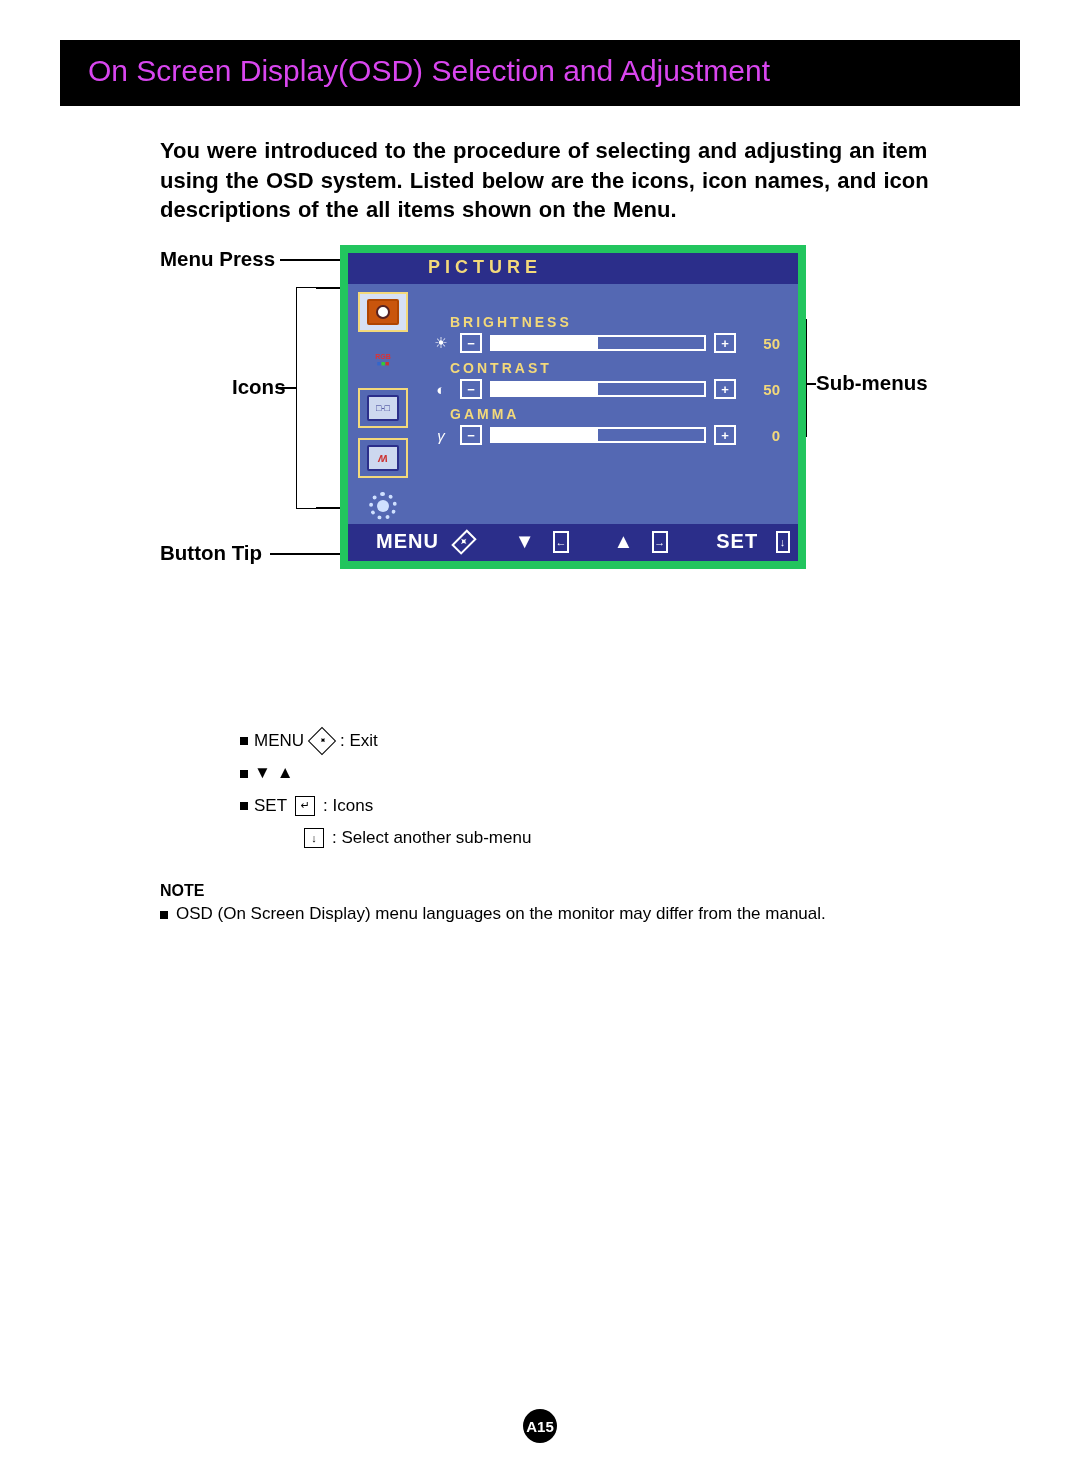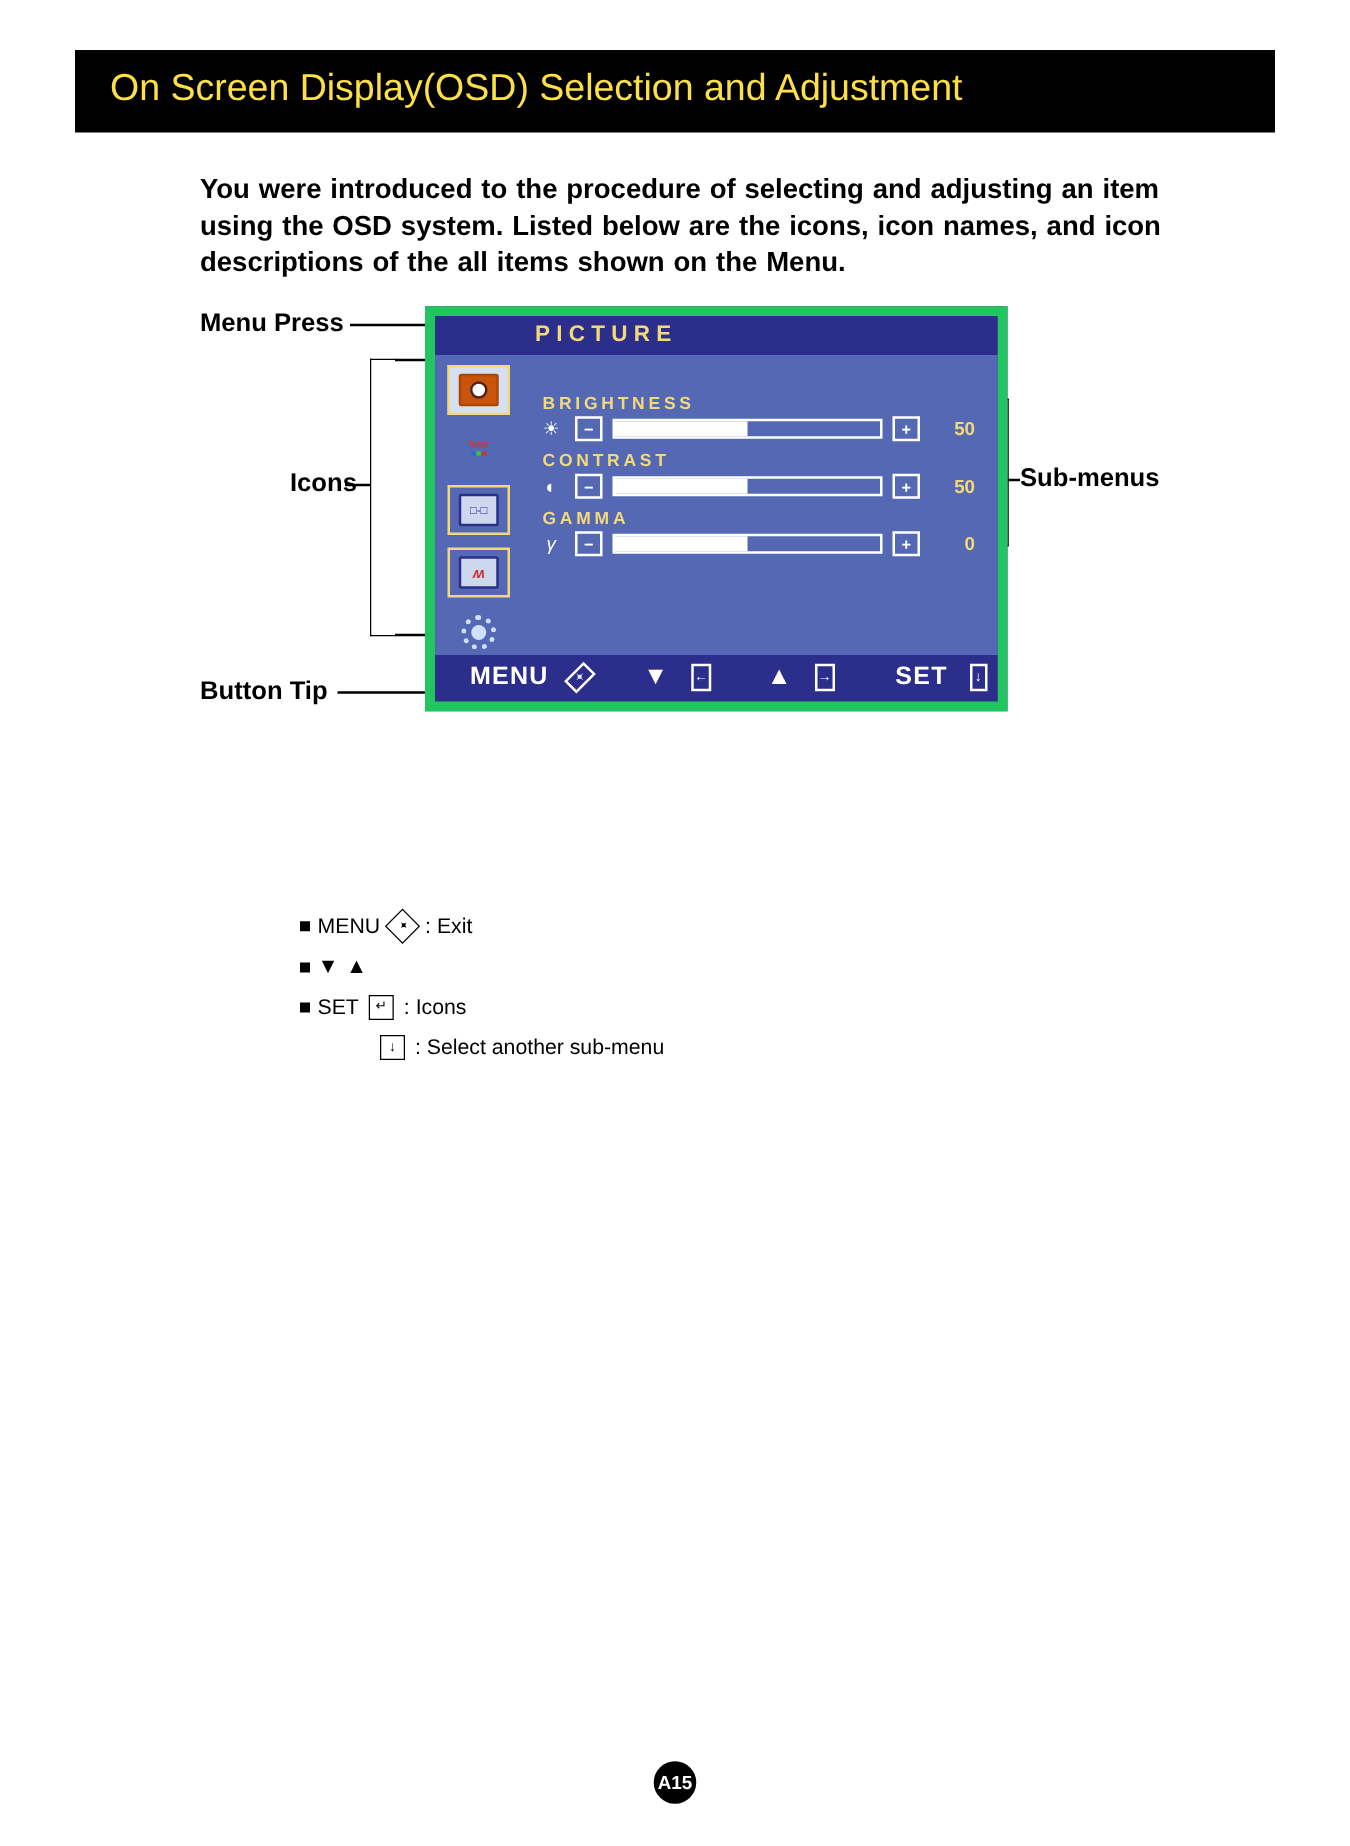--- a/index.html
+++ b/index.html
@@ -1,17 +1,17 @@
 <!DOCTYPE html>
 <html><head>
 <meta charset="utf-8">
 <style>
   body { margin:0; padding:0; background:#fff; font-family: Arial, Helvetica, sans-serif; color:#000; }
   .page { width:1080px; height:1477px; margin:0 auto; position:relative; box-sizing:border-box; padding:40px 60px; }
-  .title-bar { background:#000; color:#fde047; padding:14px 28px 18px 28px; font-size:30px; font-weight:400; }
+  .title-bar { background:#000; color:#d946ef; padding:14px 28px 18px 28px; font-size:30px; font-weight:400; }
   .intro { margin:30px 0 0 100px; width:780px; font-size:22px; font-weight:bold; line-height:1.35; word-spacing:1px; }
   .press { margin:22px 0 0 100px; width:780px; font-size:20.5px; font-weight:bold; }
 
   .diagram-wrap { position:relative; margin:20px 0 0 100px; height:450px; }
 
   .label { position:absolute; font-weight:bold; font-size:20.5px; color:#000; }
   .connector-h { position:absolute; background:#000; height:1.5px; }
   .connector-bracket-l { position:absolute; border:1.5px solid #000; border-right:none; }
   .connector-bracket-r { position:absolute; border:1.5px solid #000; border-left:none; }
 
@@ -23,21 +23,21 @@
   .osd-ic { width:46px; height:40px; border:2px solid #f3d97a; background:#5468b3; display:flex; align-items:center; justify-content:center; position:relative;}
   .osd-ic.selected { background:#d6e0f5; }
   .osd-ic.noborder { border:none; }
   .osd-ic-inner { width:28px; height:22px; border:2px solid #2b2e8a; border-radius:2px; display:flex; align-items:center; justify-content:center; font-size:12px; color:#2b2e8a; background:#cdd8ef;}
   .osd-ic-gear { width:28px; height:28px; position:relative; }
   .osd-ic-gear::before { content:""; position:absolute; inset:0; border:4px dotted #cfe0ff; border-radius:50%; }
   .osd-ic-gear::after { content:""; position:absolute; left:8px; top:8px; width:12px; height:12px; background:#cfe0ff; border-radius:50%; }
   .rgb-badge { font-size:7px; font-weight:bold; text-align:center; color:#d33; line-height:1; }
 
   .osd-settings { flex:1; padding:24px 18px 0 12px; }
-  .setting-title { color:#f3d97a; letter-spacing:3px; font-weight:bold; font-size:14px; margin:6px 0 2px 4px; }
+  .setting-title { color:#f3d97a; letter-spacing:3px; font-weight:bold; font-size:14px; margin:6px 0 2px 20px; }
   .slider-row { display:flex; align-items:center; gap:8px; height:22px; }
   .slider-icon { width:22px; text-align:center; color:#fff; font-size:15px; }
   .pm-box { width:18px; height:16px; border:2px solid #fff; color:#fff; font-size:13px; font-weight:bold; display:flex; align-items:center; justify-content:center; line-height:1;}
   .bar-track { flex:1; height:12px; border:2px solid #fff; position:relative; background:transparent;}
   .bar-fill { position:absolute; top:0; bottom:0; left:0; background:#fff;}
   .bar-half { width:50%; } .bar-zero { width:50%; }
   .slider-val { width:36px; text-align:right; color:#f3d97a; font-weight:bold; font-size:15px; }
 
   .osd-footer { background:#2b2e8a; color:#fff; font-weight:bold; font-size:20px; letter-spacing:1px; padding:6px 8px 8px 28px; display:flex; align-items:center; gap:18px;}
   .osd-footer .lbl { color:#fff; }
@@ -181,15 +181,22 @@
       <span>SET</span>
       <span class="box-sym-b">↵</span>
       <span>: Icons</span>
     </div>
     <div class="tip-row" style="margin-left:62px;">
       <span class="box-sym-b">↓</span>
       <span>: Select another sub-menu</span>
     </div>
   </div>
 
+  <div class="note">
+    <div class="note-title">NOTE</div>
+    <div class="note-row">
+      <span class="bul" style="margin-top:7px;"></span>
+      <span>OSD (On Screen Display) menu languages on the monitor may differ from the manual.</span>
+    </div>
+  </div>
 
   <div class="page-badge">A15</div>
 </div>
 
 </body></html>

